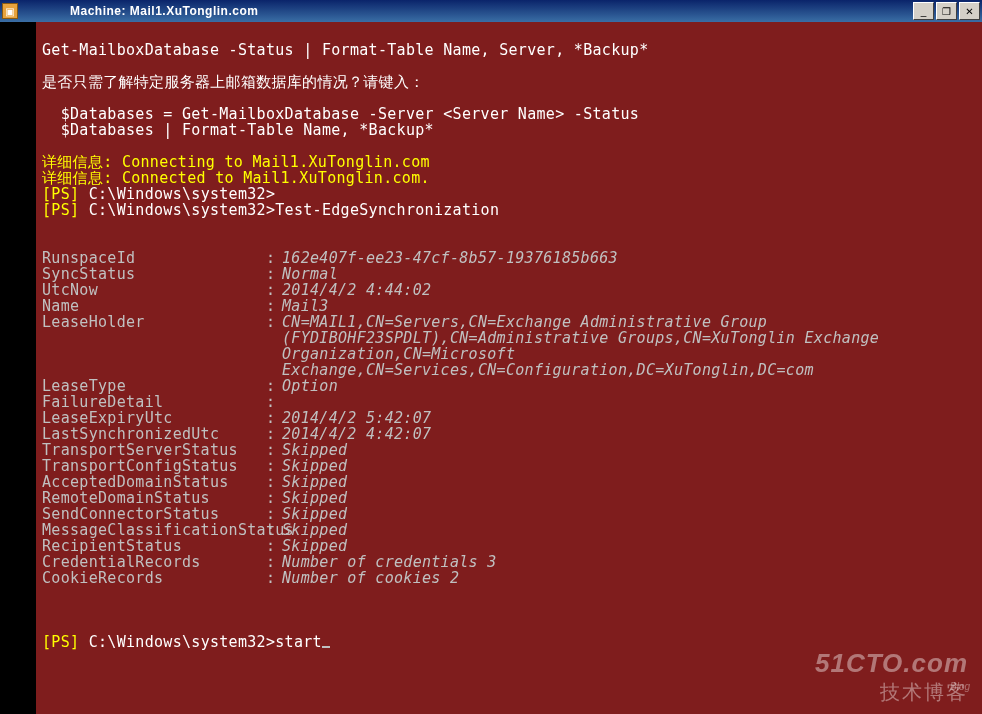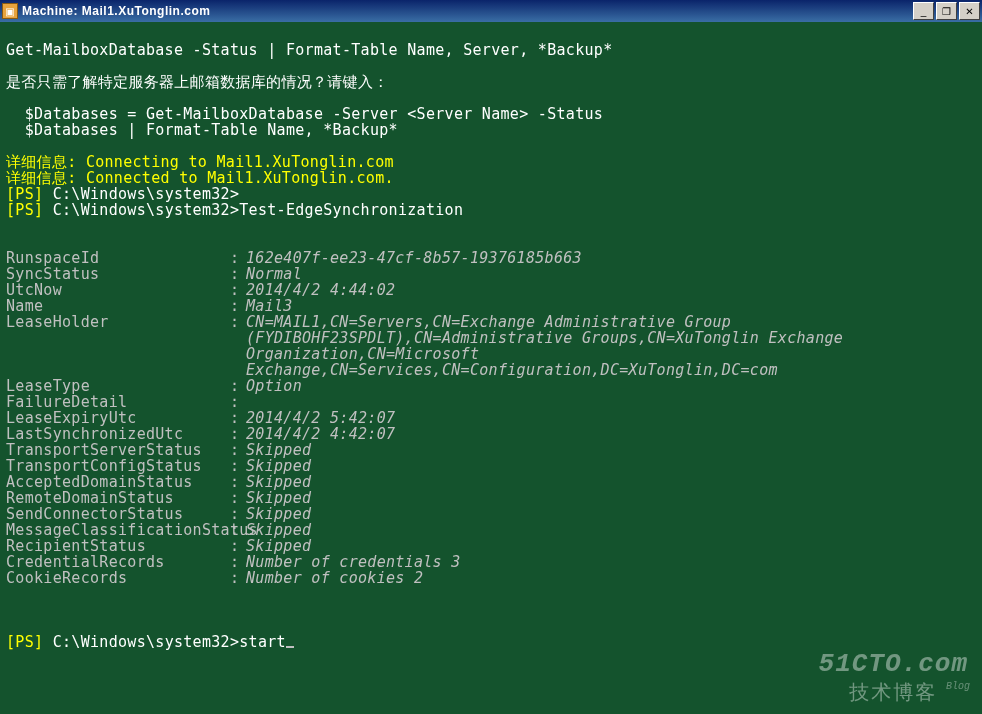--- a/index.html
+++ b/index.html
@@ -30,20 +30,21 @@
   margin-right: 4px;
   display: inline-flex;
   align-items: center;
   justify-content: center;
   font-size: 10px;
 }
 .title-text {
   flex: 1;
   font-weight: bold;
   letter-spacing: 0.5px;
+  margin-left: 48px;
 }
 .window-controls {
   display: flex;
   gap: 2px;
 }
 .win-btn {
   width: 21px;
   height: 18px;
   background: #d4d0c8;
   border: 1px solid #fff;
@@ -51,30 +52,31 @@
   border-bottom-color: #404040;
   display: flex;
   align-items: center;
   justify-content: center;
   font-size: 10px;
   font-family: "Marlett", "Arial", sans-serif;
   color: #000;
   cursor: pointer;
 }
 .terminal {
-  background: #14532d;
+  background: #7f1d1d;
   color: #c0c0c0;
   padding: 4px 6px;
   font-family: "SimSun", "NSimSun", "Consolas", monospace;
   font-size: 15px;
   line-height: 16px;
   white-space: pre;
   height: calc(100% - 22px);
   overflow: hidden;
   letter-spacing: 0.3px;
+  margin-left: 36px;
 }
 .white { color: #ffffff; }
 .gray { color: #c0c0c0; }
 .yellow { color: #ffff00; }
 .kv-row { display: flex; }
 .kv-key { width: 224px; flex-shrink: 0; }
 .kv-sep { width: 16px; flex-shrink: 0; }
 .kv-val { flex: 1; white-space: pre-wrap; font-style: italic; }
 .cursor {
   display: inline-block;
@@ -82,22 +84,22 @@
   height: 2px;
   background: #c0c0c0;
   vertical-align: baseline;
   margin-bottom: -1px;
 }
 .watermark {
   position: absolute;
   right: 14px;
   bottom: 8px;
   color: rgba(255,255,255,0.4);
-  font-family: Liberation Mono, monospace;
-  text-align: center;
+  font-family: Liberation Sans, sans-serif;
+  text-align: right;
   pointer-events: none;
 }
 .watermark-main {
   font-size: 26px;
   font-weight: bold;
   font-style: italic;
   letter-spacing: 1px;
 }
 .watermark-sub {
   font-size: 20px;

